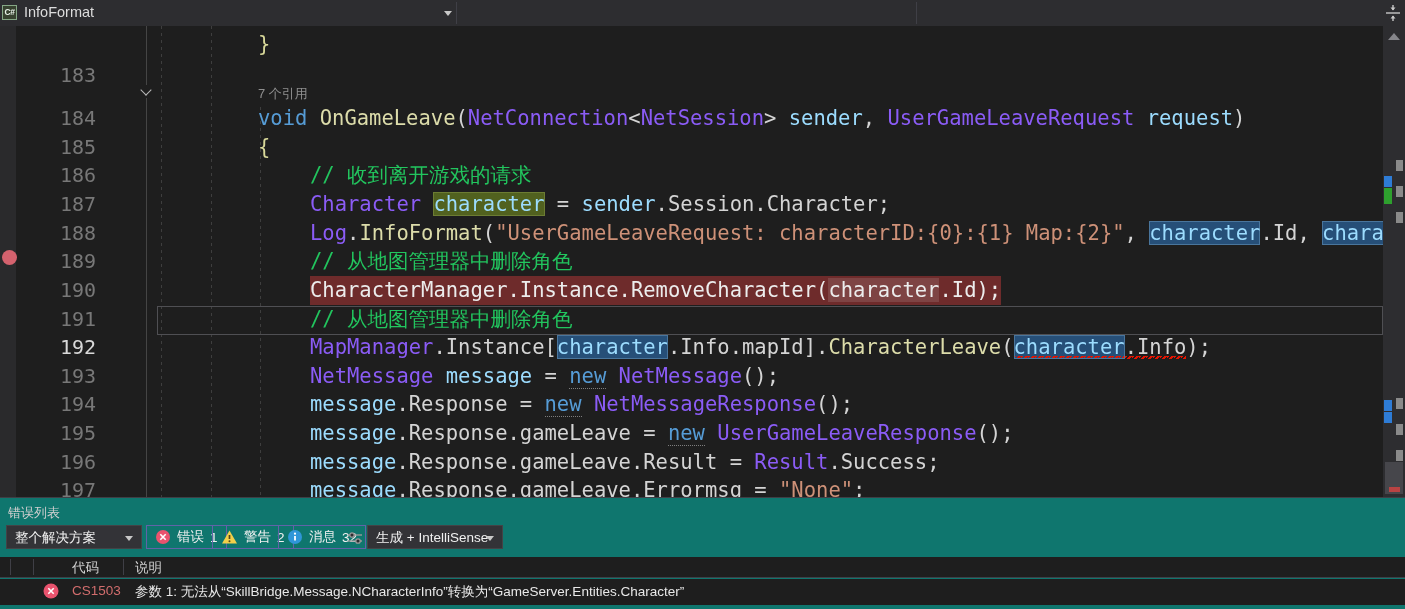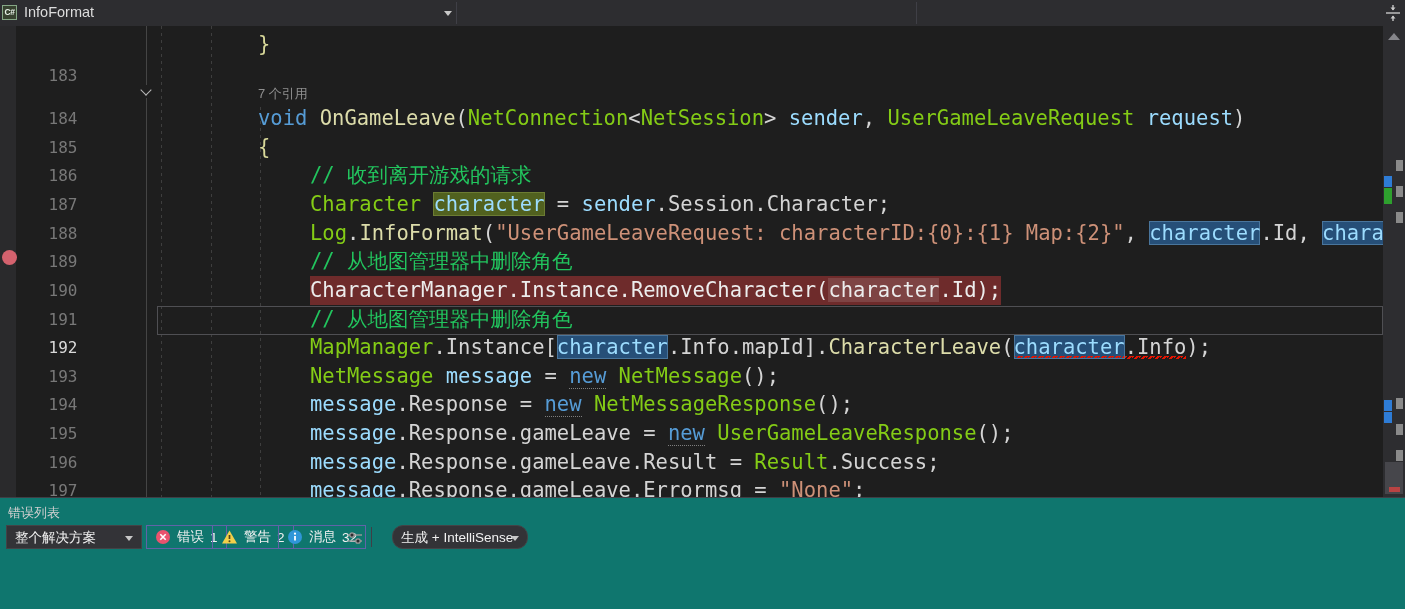--- a/index.html
+++ b/index.html
@@ -23,29 +23,29 @@
   .bp-margin{position:absolute;left:0;top:0;width:16px;height:471px;background:#2A2A2C;}
   .breakpoint{position:absolute;left:2px;top:224px;width:15px;height:15px;border-radius:50%;background:#D4626E;}
   .scope-line{position:absolute;left:146px;top:0;width:1px;height:471px;background:#454545;}
   .guide{position:absolute;width:1px;background-image:repeating-linear-gradient(to bottom,#3E3E3E 0 3px,transparent 3px 7px);}
   .g1{left:161px;top:0;height:471px;}
   .g2{left:211px;top:0;height:471px;}
   .g3{left:260px;top:81px;height:390px;}
   .fold-chevron{position:absolute;left:140px;top:59px;width:13px;height:13px;background:#1E1E1E;}
   .fold-chevron:after{content:"";position:absolute;left:2px;top:1px;width:7px;height:7px;
         border-right:1.6px solid #B9B9B9;border-bottom:1.6px solid #B9B9B9;transform:rotate(45deg);}
-  .line-num{position:absolute;left:30px;width:66px;text-align:center;height:29px;line-height:29px;
-        color:#787878;font-family:"DejaVu Sans Mono",monospace;font-size:16px;}
+  .line-num{position:absolute;left:30px;width:66px;text-align:right;height:29px;line-height:29px;
+        color:#787878;font-family:"DejaVu Sans Mono",monospace;font-size:20px;}
   .line-num.cur{color:#D9D9D9;}
   #current-line-box{position:absolute;left:157px;top:280px;width:1224px;height:27px;border:1px solid #4F4F53;}
   .code-line{position:absolute;height:29px;line-height:29px;white-space:pre;
         font-family:"DejaVu Sans Mono",monospace;font-size:20.5px;color:#D4D4D4;}
   .code-line.lens{font-family:"Liberation Sans",sans-serif;font-size:13px;height:16px;line-height:16px;color:#8F8F8F;}
   .tok{white-space:pre;}
-  .kw{color:#569CD6}.ty{color:#84cc16}.me{color:#DCDCAA}.id{color:#9CDCFE}.pl{color:#D4D4D4}
+  .kw{color:#569CD6}.ty{color:#8b5cf6}.me{color:#DCDCAA}.id{color:#9CDCFE}.pl{color:#D4D4D4}
   .cm{color:#22c55e}.st{color:#CE9178}.br{color:#D9D99A}.plw{color:#ECECEC}.lens{color:#8F8F8F}
   .hlb{background:#264F78;box-shadow:0 0 0 1px #49759C inset;}
   .hlo{background:#51611F;box-shadow:0 0 0 1px #6C7C33 inset;}
   .errtok{background:#7E4444;}
   .line-bg{display:inline-block;height:29px;}
   .sq{background-image:repeating-linear-gradient(135deg,#E51400 0 1.5px,transparent 1.5px 3.5px);
       background-repeat:repeat-x;background-size:7px 3px;background-position:left bottom;}
   .dots{border-bottom:1.6px dotted #7E7E7E;}
 
   
@@ -59,21 +59,21 @@
   .scroll-red{position:absolute;left:6px;top:461px;width:11px;height:5px;background:#B94343;}
 
   
   .panel{position:absolute;left:0;top:497px;width:1405px;height:112px;background:#0f766e;border-top:1px solid #3F3F46;box-sizing:border-box;}
   .panel-title{position:absolute;left:8px;top:6px;font-size:13px;color:#CFCFCF;}
   .toolbar{position:absolute;left:0;top:27px;width:1208px;height:26px;}
   .combo{position:absolute;height:24px;background:#333337;border:1px solid #434346;box-sizing:border-box;color:#F1F1F1;font-size:13.5px;}
   .combo .combo-label{position:absolute;left:8px;top:3px;white-space:nowrap;}
   .combo .chev{right:8px;top:10px;}
   .combo.scope{left:6px;width:136px;}
-  .combo.source{left:392px;width:136px;border-radius:11px;}
+  .combo.source{left:367px;width:136px;}
   .filter-btn{position:absolute;top:0;height:24px;box-sizing:border-box;border:1px solid #6163A8;background:transparent;
       color:#F1F1F1;font-size:13.5px;display:flex;align-items:center;gap:6px;padding:0 8px;font-family:inherit;}
   .tb-sep{position:absolute;left:371px;top:2px;width:1px;height:20px;background:#3F3F46;}
   .filter-icon{position:absolute;left:346px;top:4px;width:18px;height:18px;}
   .grid-header{position:absolute;left:0;top:59px;width:1405px;height:21px;background:#1E1E1E;border-bottom:1px solid #3F3F46;box-sizing:border-box;}
   .grid-header .hd{position:absolute;top:2px;font-size:13.5px;color:#CFCFCF;}
   .hd-code{left:72px;}
   .hd-desc{left:135px;}
   .hdiv{position:absolute;top:2px;width:1px;height:16px;background:#3F3F46;}
   .error-row{position:absolute;left:0;top:81px;width:1405px;height:26px;background:#1E1E1E;}
@@ -208,14 +208,29 @@
           <path d="M2 12 H16" stroke="#9A9A9A" stroke-width="1.4"></path>
           <circle cx="12" cy="12" r="2.2" fill="#2D2D30" stroke="#9A9A9A" stroke-width="1.3"></circle>
         </svg>
       </div>
       <div class="tb-sep"></div>
       <div class="combo source">
         <span class="combo-label">生成 + IntelliSense</span>
         <span class="chev"></span>
       </div>
     </div>
+    <div class="grid-header">
+      <div class="hdiv" style="left:10px;"></div>
+      <div class="hdiv" style="left:33px;"></div>
+      <div class="hdiv" style="left:123px;"></div>
+      <span class="hd hd-code">代码</span>
+      <span class="hd hd-desc">说明</span>
+    </div>
+    <div class="error-row">
+      <svg class="sev-icon" width="16" height="16" viewBox="0 0 16 16">
+        <circle cx="8" cy="8" r="7.5" fill="#E9536E"></circle>
+        <path d="M5.3 5.3 L10.7 10.7 M10.7 5.3 L5.3 10.7" stroke="#FFFFFF" stroke-width="1.6"></path>
+      </svg>
+      <span class="err-code">CS1503</span>
+      <span class="err-desc">参数 1: 无法从“SkillBridge.Message.NCharacterInfo”转换为“GameServer.Entities.Character”</span>
+    </div>
   </div>
 </div>
 
 </body></html>

